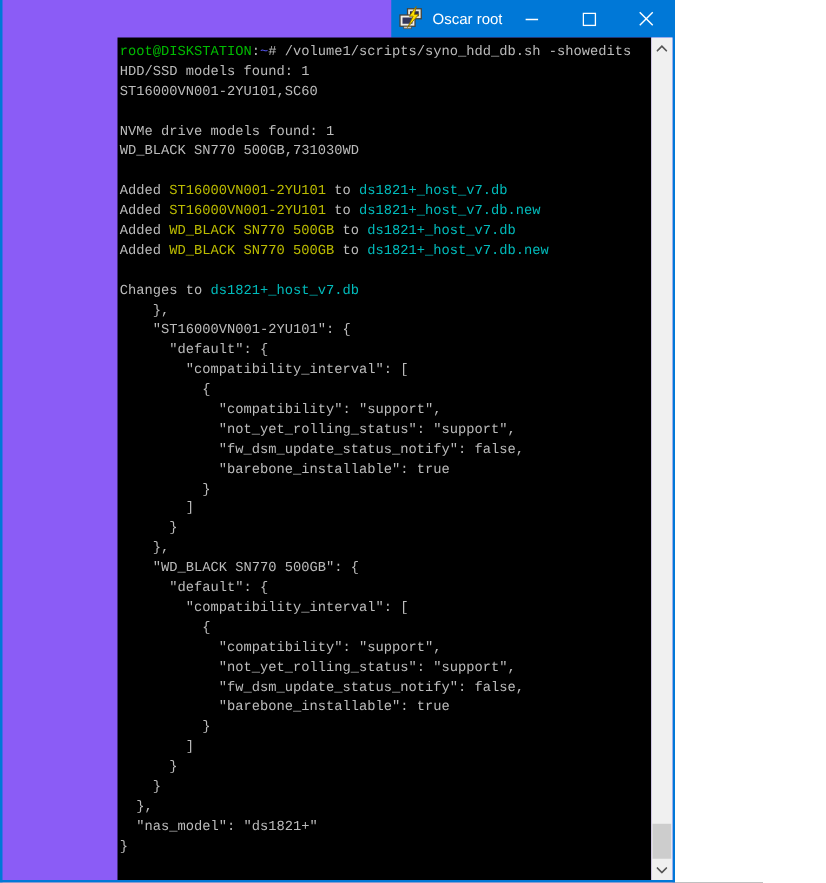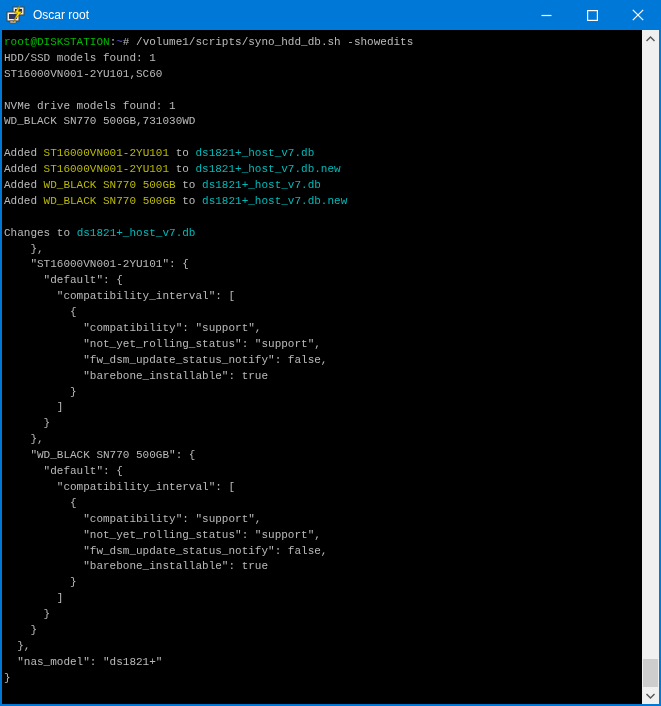--- a/index.html
+++ b/index.html
@@ -3,26 +3,27 @@
 <meta charset="utf-8">
 <style>
   * { margin: 0; padding: 0; box-sizing: border-box; }
   html, body { background: #ffffff; }
   body {
     width: 661px; height: 706px;
     font-family: "Liberation Sans", sans-serif;
     overflow: hidden;
   }
   .window {
-    width: 661px; height: 706px;
+    width: 540px; height: 706px;
     display: flex; flex-direction: column;
-    background: #0f172a;
+    background: #8b5cf6;
     border-left: 2px solid #0078D7;
     border-right: 2px solid #0078D7;
     border-bottom: 2px solid #0078D7;
+    align-items: flex-end;
   }
   .titlebar {
     flex: 0 0 30px; height: 30px;
     margin: 0 -2px;            
     background: #0078D7;
     display: flex; align-items: center;
     user-select: none;
   }
   .title-icon { width: 20px; height: 20px; margin-left: 6px; flex: 0 0 auto; }
   .title-text {

